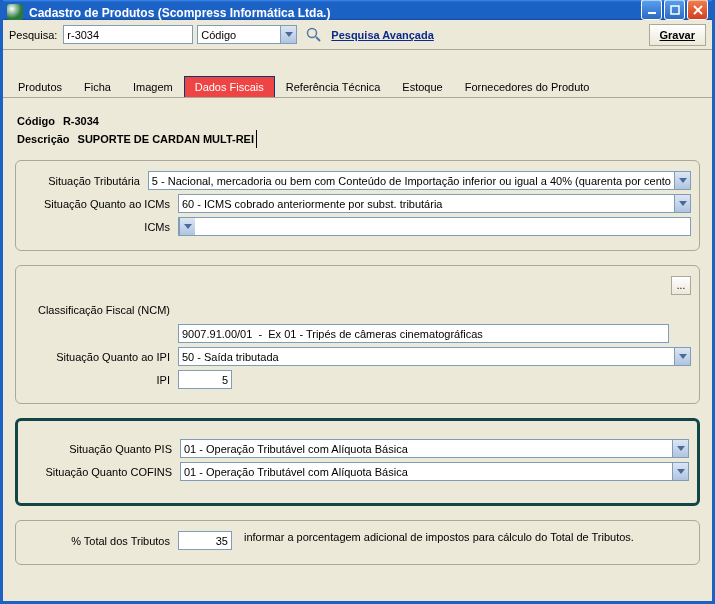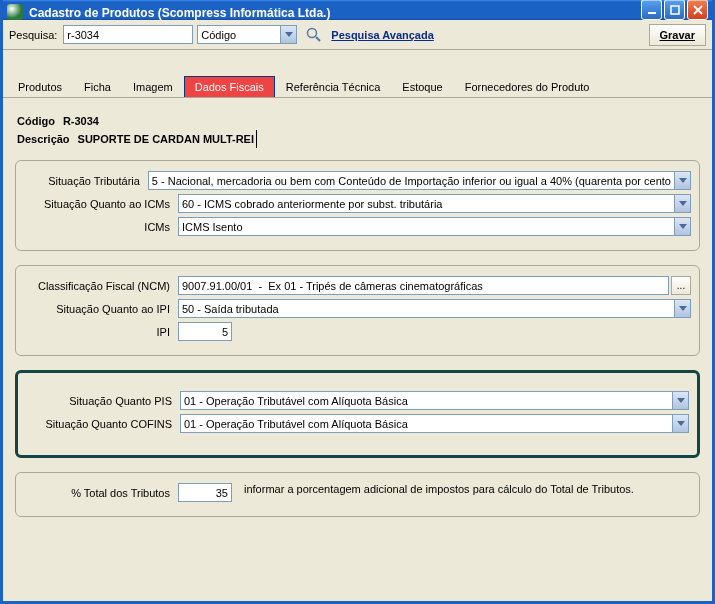--- a/index.html
+++ b/index.html
@@ -291,32 +291,31 @@
           <div class="select wide-select">
             <div class="val">60 - ICMS cobrado anteriormente por subst. tributária</div>
             <div class="arrow"></div>
           </div>
         </div>
       </div>
       <div class="form-row">
         <div class="flabel">ICMs</div>
         <div class="fcontrol">
           <div class="select wide-select">
-            <div class="val">ICMS Isento</div>
             <div class="arrow"></div>
           </div>
         </div>
       </div>
     </div>
 
     <div class="panel">
       <div class="form-row">
         <div class="flabel">Classificação Fiscal (NCM)</div>
         <div class="fcontrol">
-          <input class="text-input wide-select" style="flex: 1 1 0%;" value="9007.91.00/01  -  Ex 01 - Tripés de câmeras cinematográficas">
+          <input class="text-input wide-select" style="flex: 1 1 0%; margin-top: 48px;" value="9007.91.00/01  -  Ex 01 - Tripés de câmeras cinematográficas">
           <div class="ellipsis-btn">...</div>
         </div>
       </div>
       <div class="form-row">
         <div class="flabel">Situação Quanto ao IPI</div>
         <div class="fcontrol">
           <div class="select wide-select">
             <div class="val">50 - Saída tributada</div>
             <div class="arrow"></div>
           </div>

